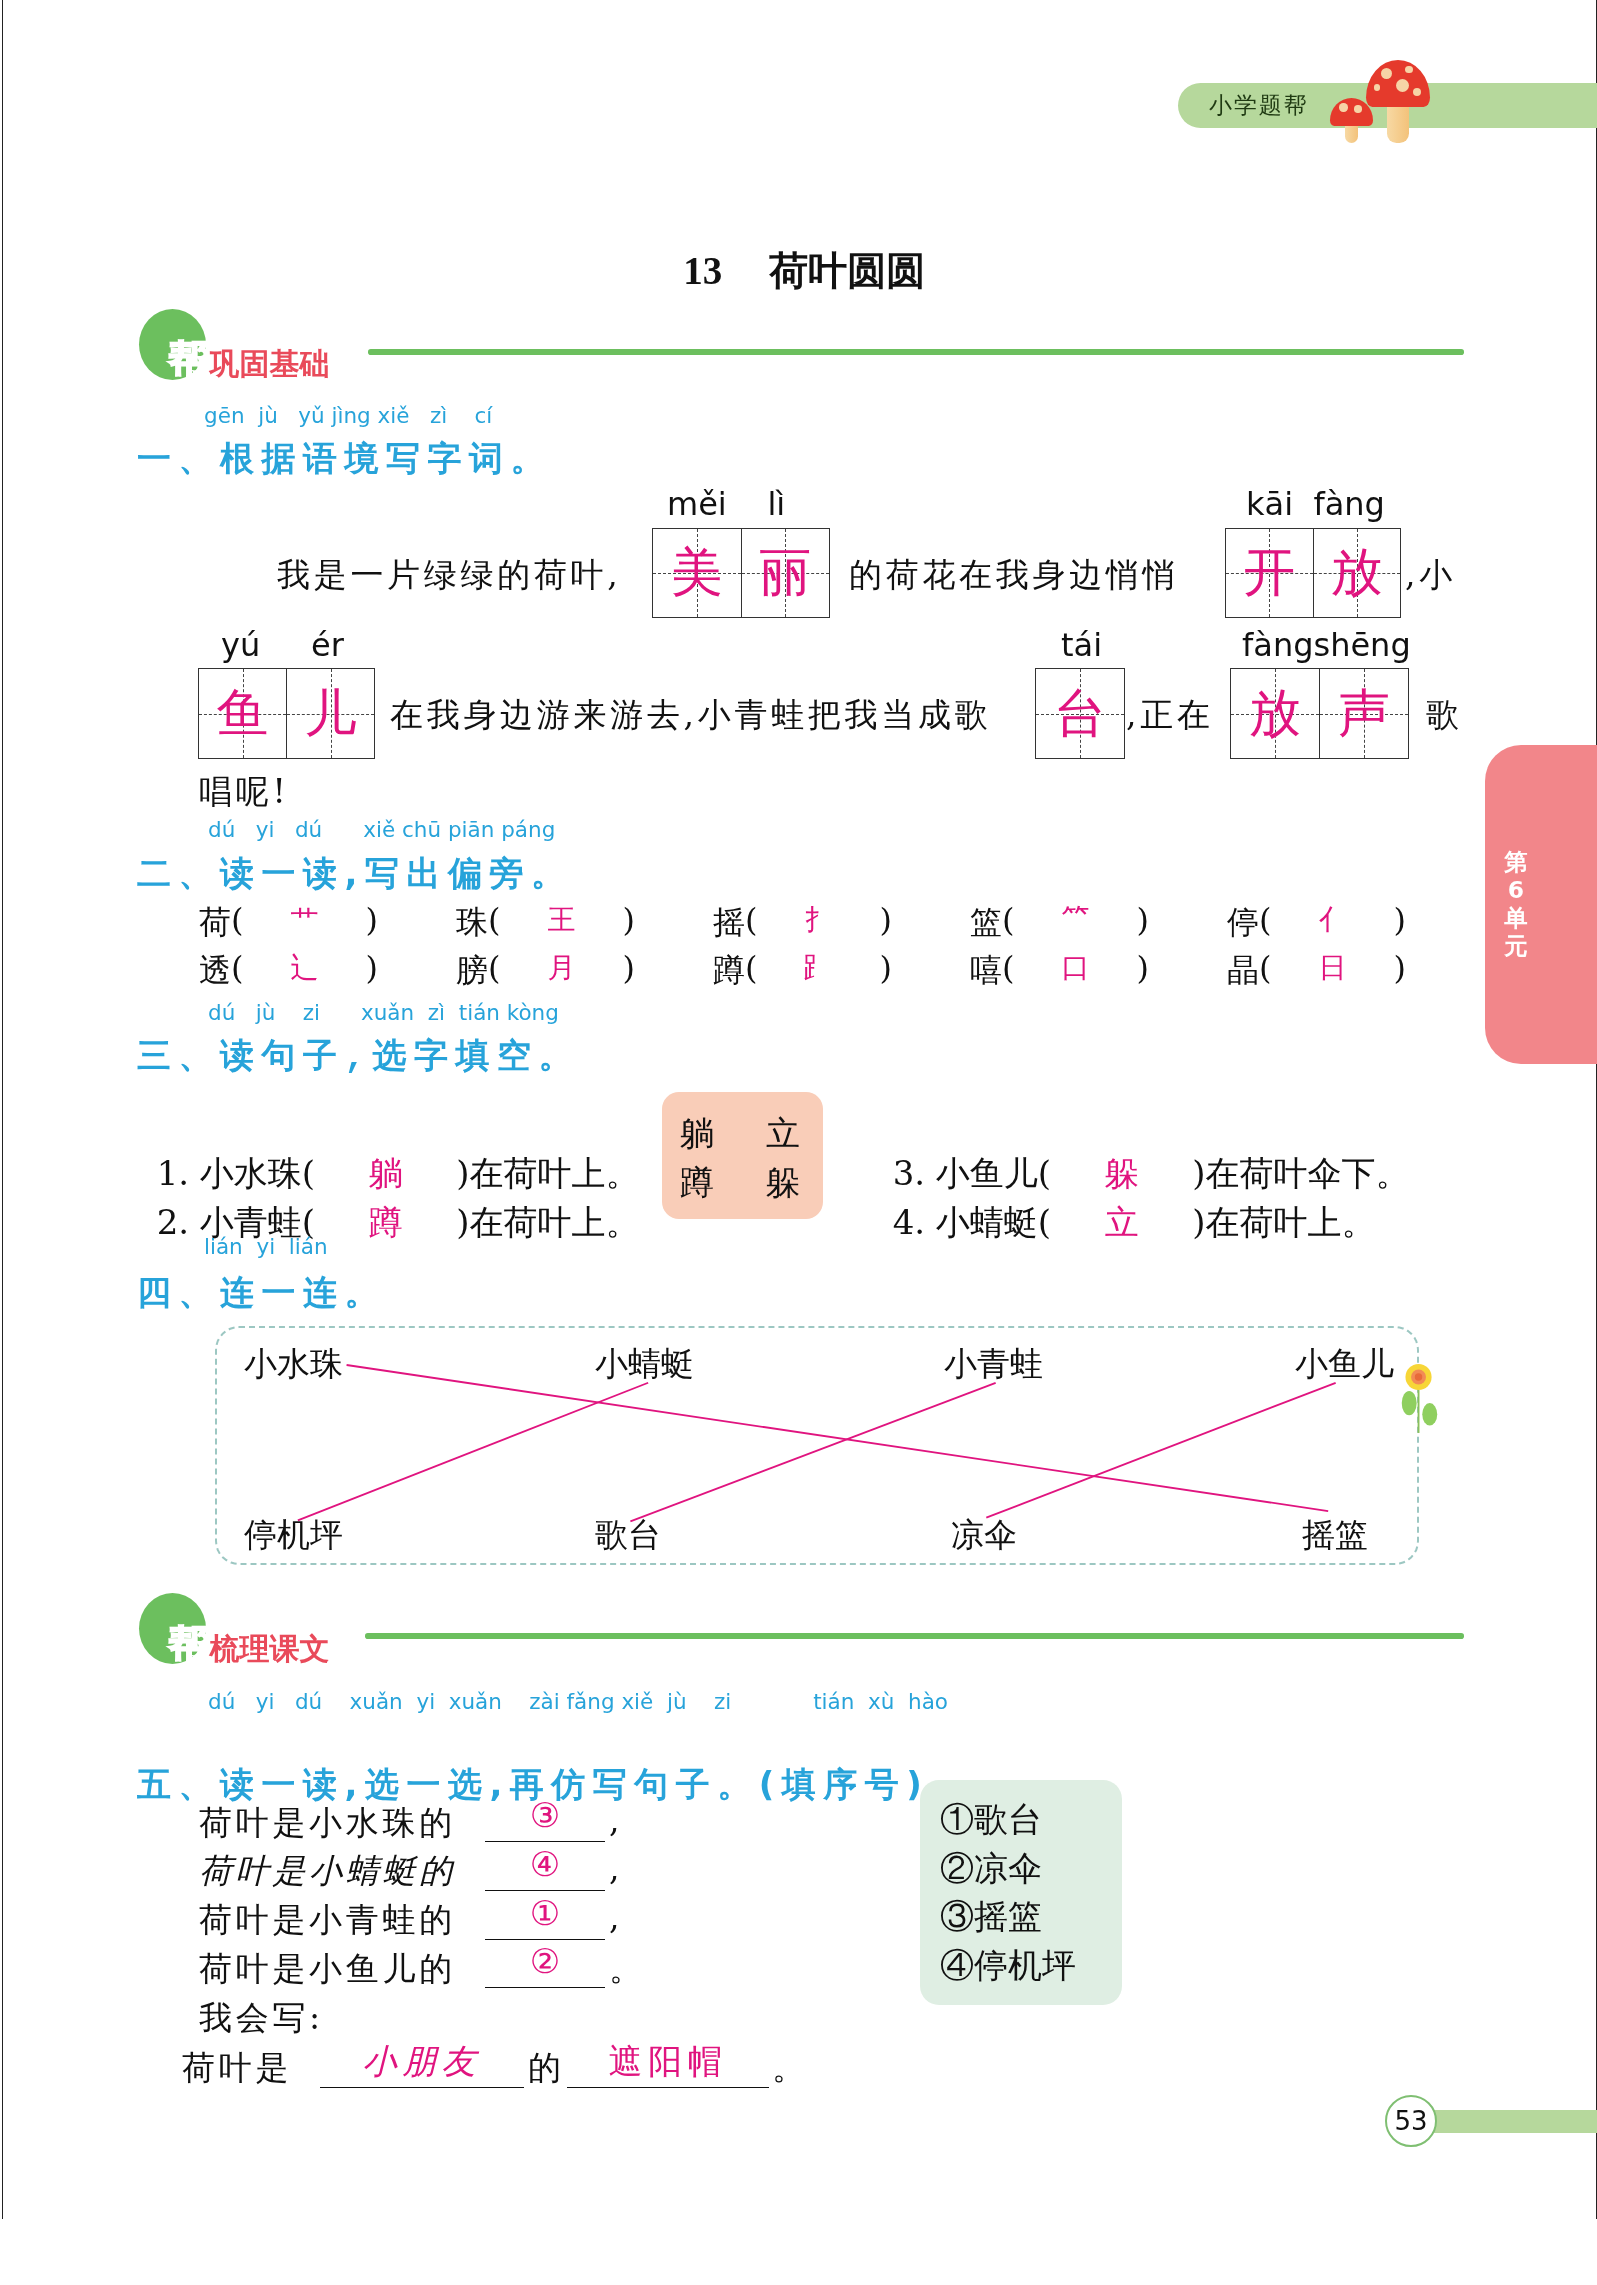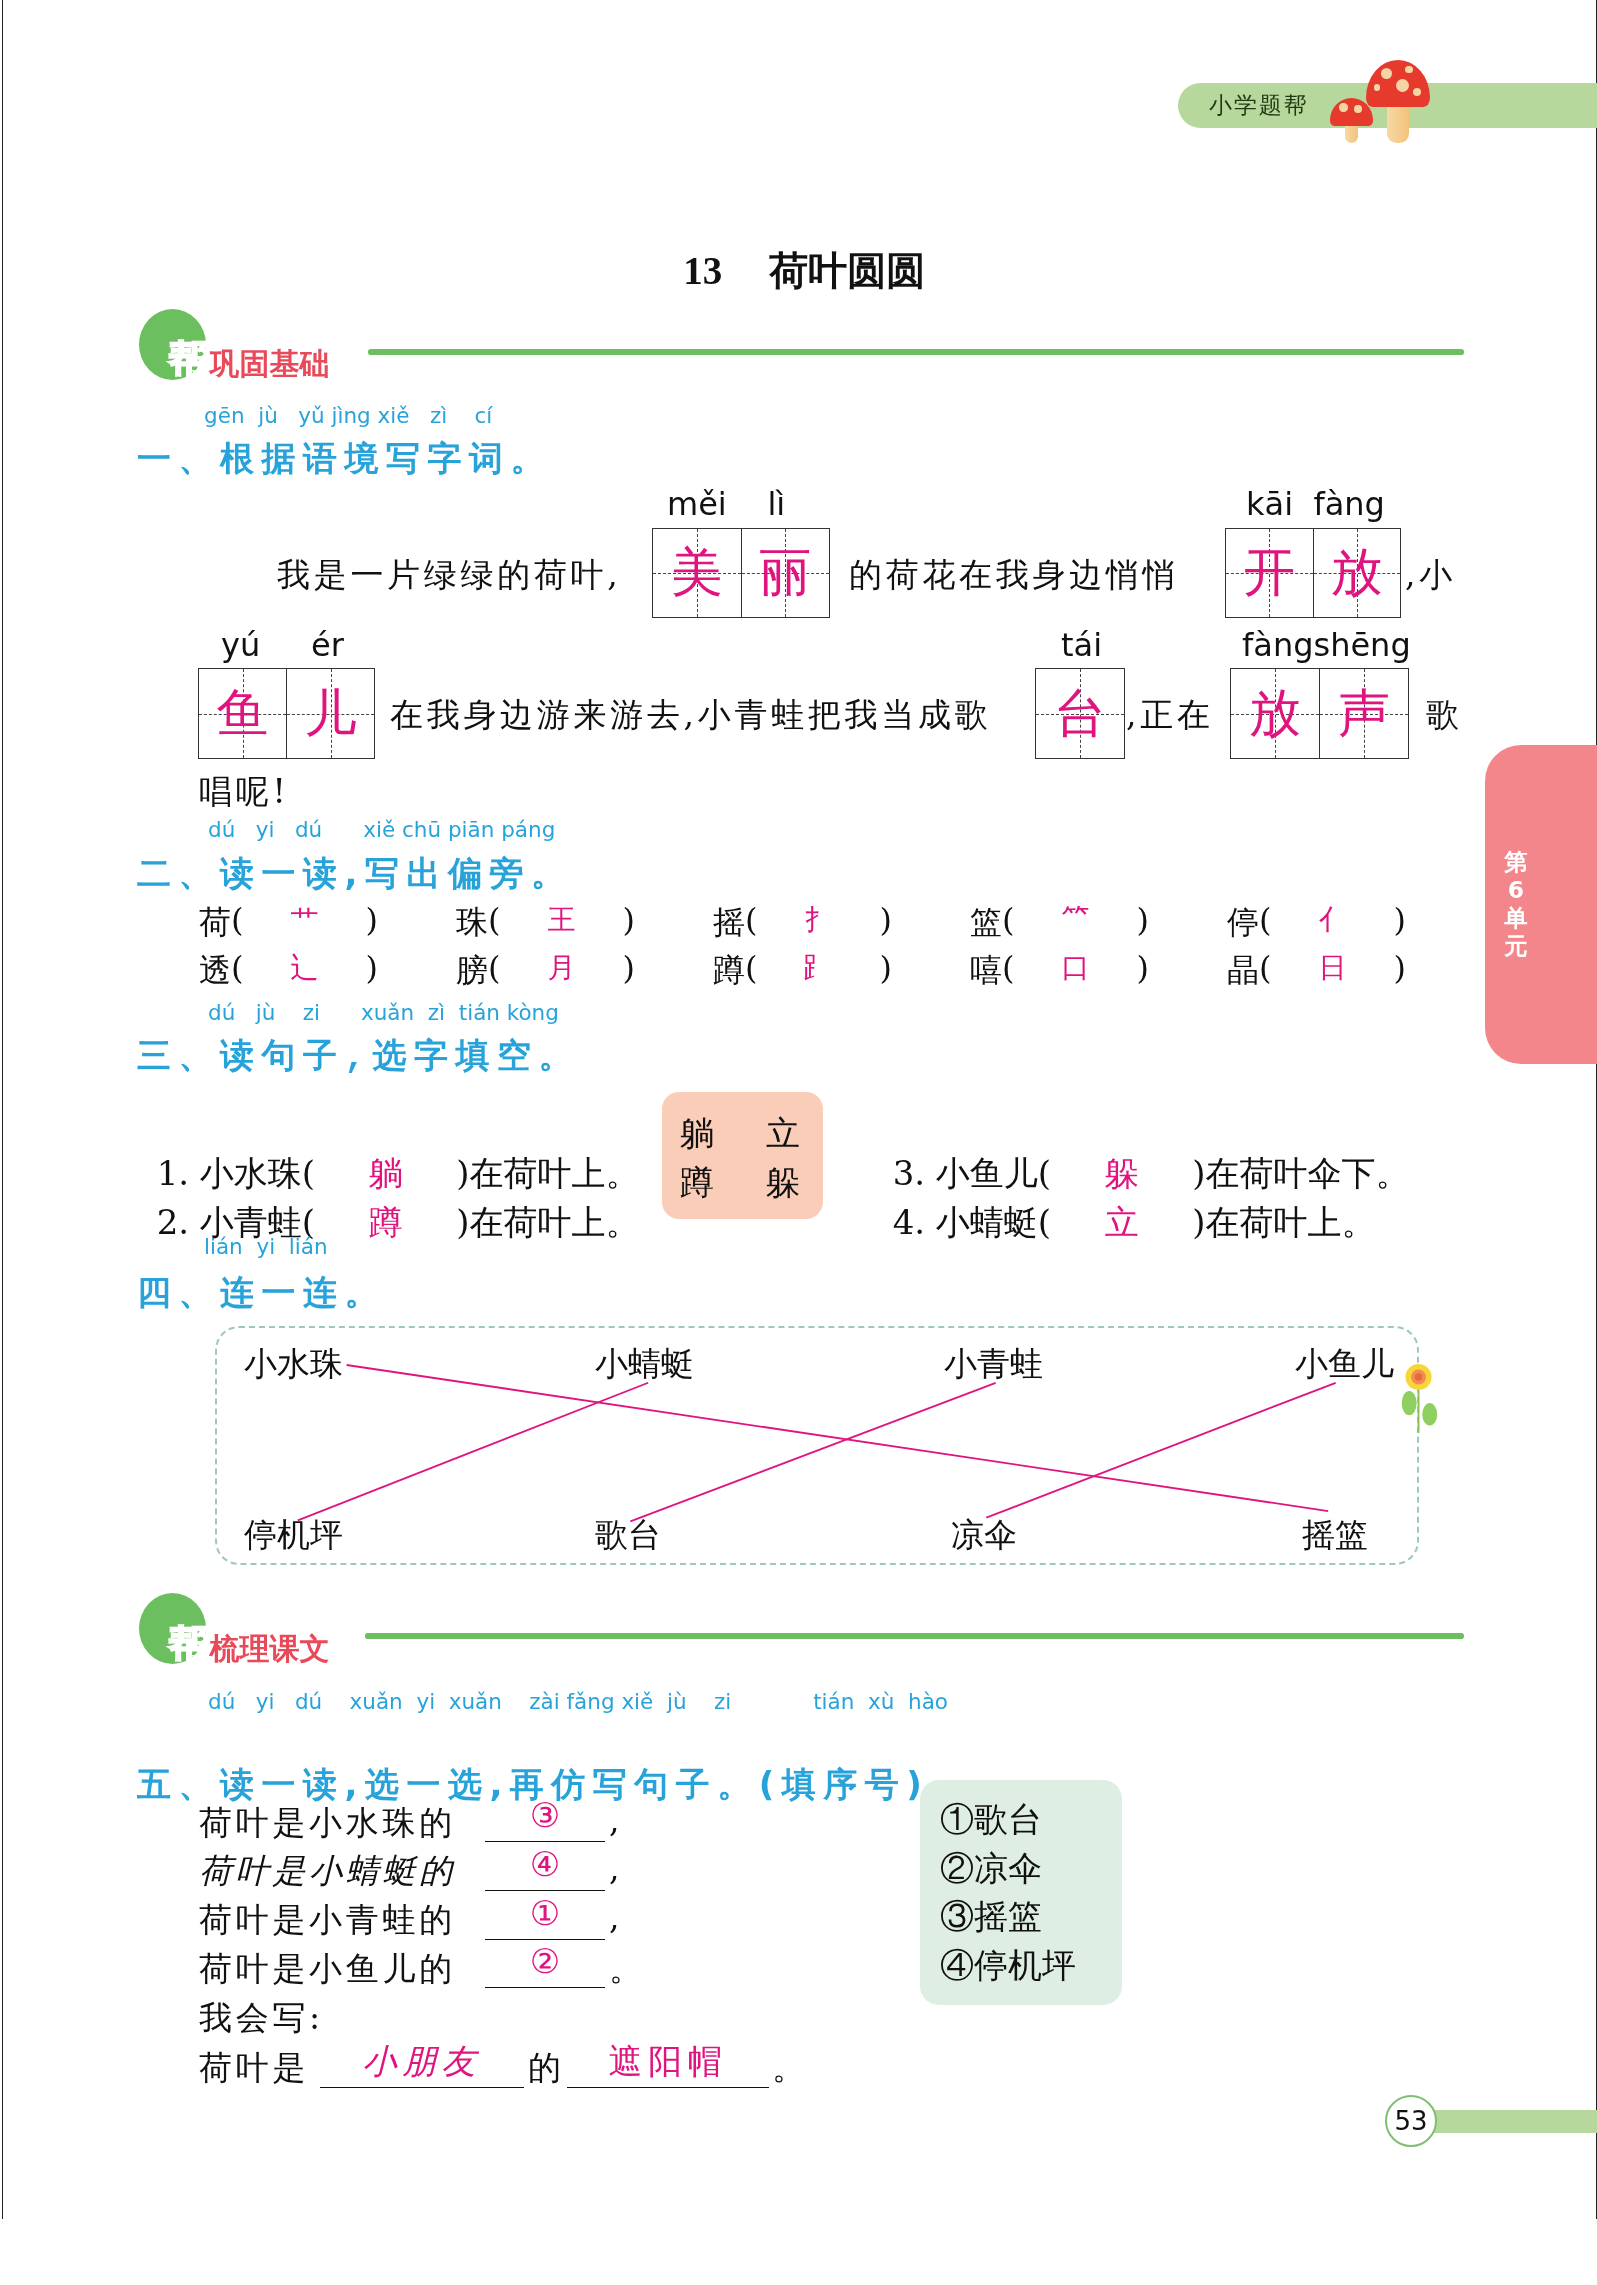--- a/index.html
+++ b/index.html
@@ -251,21 +251,21 @@
 <div class="underline" style="left:485px;top:1941px;width:120px;height:47px;">②</div>
 <div class="abs body-text" style="left:609px;top:1947px;">。</div>
 
 <div class="abs opt-box" style="left:920px;top:1780px;width:202px;height:225px;"></div>
 <div class="abs opt-item" style="left:940px;top:1797px;">①歌台</div>
 <div class="abs opt-item" style="left:940px;top:1846px;">②凉伞</div>
 <div class="abs opt-item" style="left:940px;top:1894px;">③摇篮</div>
 <div class="abs opt-item" style="left:940px;top:1943px;">④停机坪</div>
 
 <div class="abs body-text" style="left:199px;top:1996px;">我会写:</div>
-<div class="abs body-text" style="left:199px;top:2046px;font-family:Liberation Mono, monospace;">荷叶是</div>
+<div class="abs body-text" style="left:182px;top:2046px;font-family:Liberation Mono, monospace;">荷叶是</div>
 <div class="underline" style="left:320px;top:2039px;width:204px;height:49px;letter-spacing:5.6px;font-style:italic;">小朋友</div>
 <div class="abs body-text" style="left:528px;top:2046px;">的</div>
 <div class="underline" style="left:567px;top:2039px;width:202px;height:49px;letter-spacing:5.6px;">遮阳帽</div>
 <div class="abs body-text" style="left:772px;top:2046px;">。</div>
 
 <div class="abs footer-bar"></div>
 <div class="abs page-num">53</div>
 
 
 </body></html>

